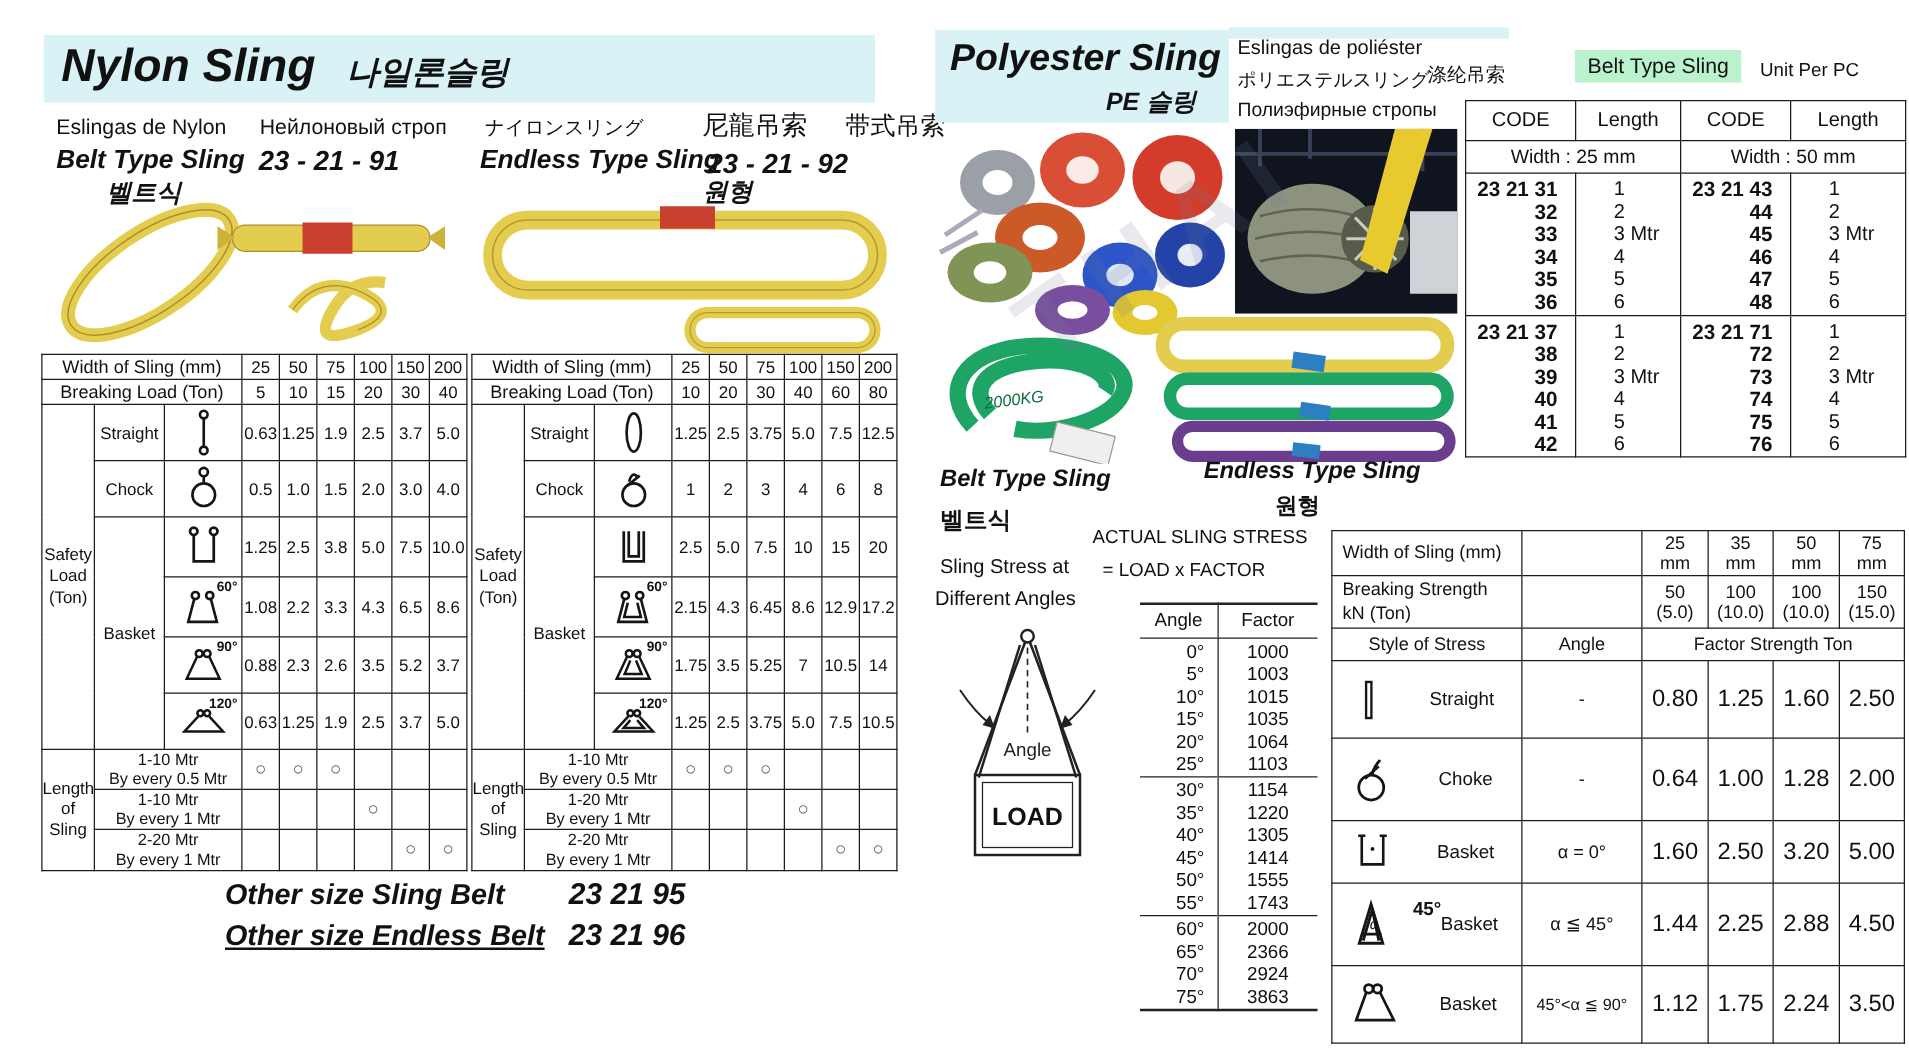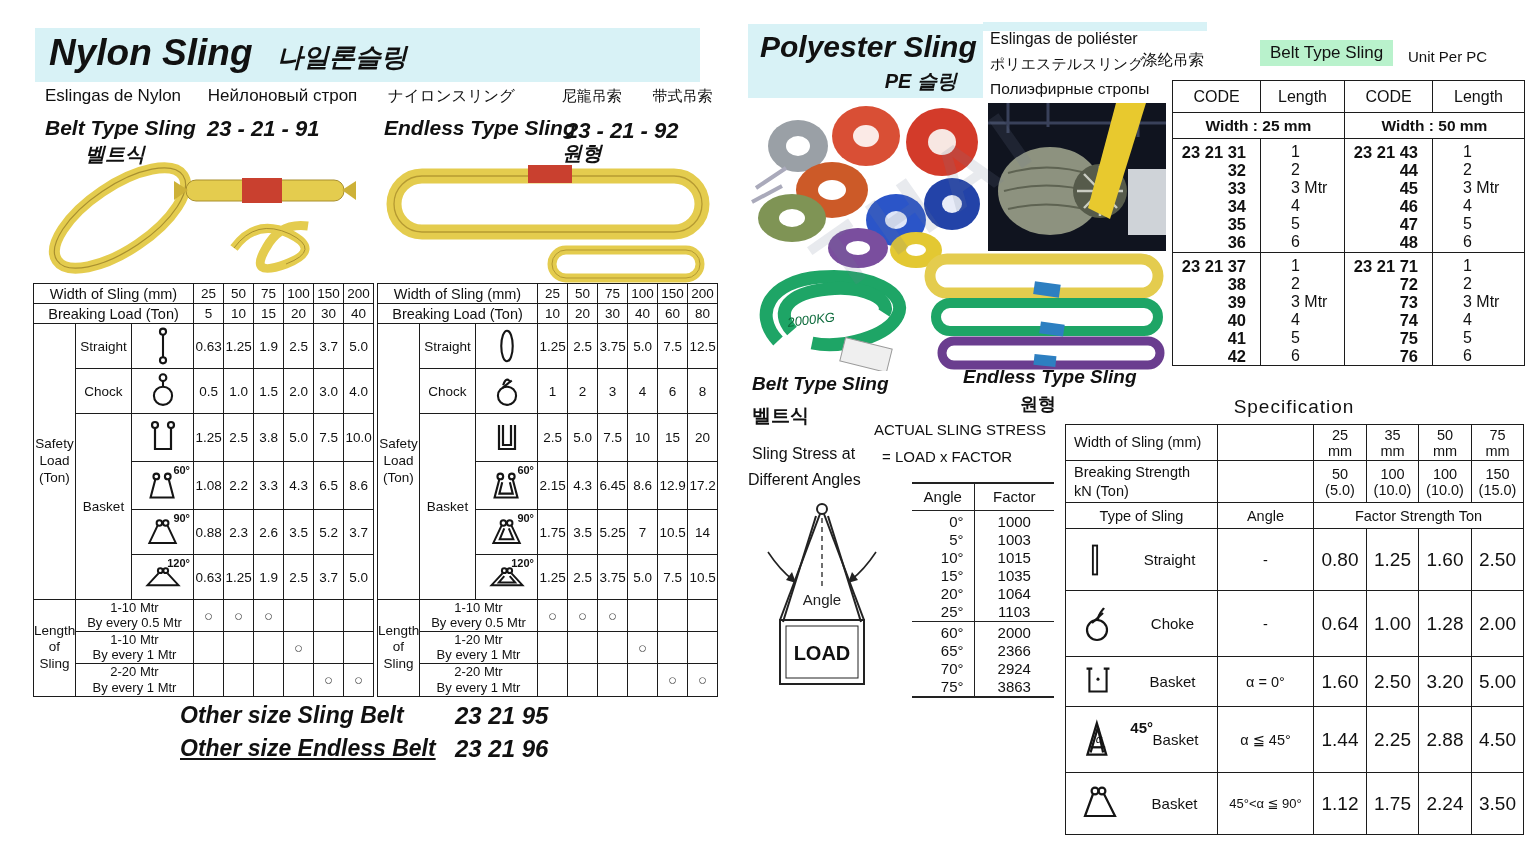--- a/index.html
+++ b/index.html
@@ -23,21 +23,21 @@
   .ic{display:block;margin:0 auto;}
   .ic *{fill:none;stroke:#151515;stroke-width:2.2;}
   .ic .fil{fill:#151515;stroke:none;}
   .ic text{fill:#111;stroke:none;font-size:11px;font-style:italic;}
   
   .cyanbox{background:var(--header-bg);}
   .badge{background:var(--badge-bg);padding:3px 10px;font-size:17px;}
   
   .codetable{font-size:16px;}
   .codetable td.ch{font-size:16px;}
-  .codetable td.wlab{font-weight:bold;font-size:15.5px;}
+  .codetable td.wlab{font-weight:normal;font-size:15.5px;}
   .codetable td.codes{text-align:right;padding:4px 14px 0 0;font-weight:bold;font-size:16.5px;line-height:18px;vertical-align:top;}
   .codetable td.lens{text-align:left;padding:4px 0 0 30px;font-size:16px;line-height:18px;vertical-align:top;}
   
   .atable{border-collapse:collapse;table-layout:fixed;font-size:15px;border-top:2px solid #222;border-bottom:2px solid #222;}
   .atable td{padding:0;vertical-align:top;}
   .atable td:first-child{border-right:1.3px solid #222;text-align:right;padding-right:10px;line-height:18px;}
   .atable td:last-child{text-align:center;line-height:18px;}
   .atable tr.ahdr td{border-bottom:1.5px solid #222;text-align:center;padding:3px 0;line-height:20px;}
   .atable tr.gs td{border-top:1.5px solid #222;padding-top:2px;}
   .atable tr.g td{padding-top:2px;}
@@ -58,22 +58,22 @@
 <div id="page">
 
   <div class="abs cyanbox" style="left:35px;top:28px;width:665px;height:54px;">
     <span class="abs it b" style="left:14px;top:4px;font-size:37px;">Nylon Sling</span>
     <span class="abs b it" style="left:242px;top:12px;font-size:26px;">나일론슬링</span>
   </div>
   <div class="abs" style="left:45px;top:86px;font-size:17px;">
     <span>Eslingas de Nylon</span>
     <span style="margin-left:22px;">Нейлоновый строп</span>
     <span style="margin-left:26px;font-size:15.5px;">ナイロンスリング</span>
-    <span style="margin-left:42px;font-size:15px;">尼龍吊索</span>
-    <span style="margin-left:26px;font-size:15px;">带式吊索</span>
+    <span style="margin-left:42px;font-size:21px;">尼龍吊索</span>
+    <span style="margin-left:26px;font-size:20px;">带式吊索</span>
   </div>
 
   <span class="abs it b" style="left:45px;top:116px;font-size:21px;">Belt Type Sling</span>
   <span class="abs it b" style="left:207px;top:116px;font-size:22px;">23 - 21 - 91</span>
   <span class="abs b it" style="left:85px;top:141px;font-size:20px;">벨트식</span>
 
   <span class="abs it b" style="left:384px;top:116px;font-size:21px;">Endless Type Sling</span>
   <span class="abs it b" style="left:566px;top:118px;font-size:22px;">23 - 21 - 92</span>
   <span class="abs b it" style="left:562px;top:140px;font-size:20px;">원형</span>
 
@@ -616,33 +616,46 @@
 20°
 25°</td>
       <td class="pre">1000
 1003
 1015
 1035
 1064
 1103</td>
     </tr>
     <tr class="gs">
+      <td class="pre">30°
+35°
+40°
+45°
+50°
+55°</td>
+      <td class="pre">1154
+1220
+1305
+1414
+1555
+1743</td>
+    </tr>
+    <tr class="gs">
       <td class="pre">60°
 65°
 70°
 75°</td>
       <td class="pre">2000
 2366
 2924
 3863</td>
     </tr>
     </tbody>
   </table>
 
-  <div class="abs spec-title" style="left:1065px;top:396px;width:458px;">Specification</div>
   <table class="grid spectable abs" style="left:1065px;top:424px;width:458px;">
     <colgroup>
         <col style="width:152px;">
         <col style="width:96px;">
         <col style="width:53px;">
         <col style="width:52px;">
         <col style="width:53px;">
         <col style="width:52px;">
       </colgroup>
     <tbody>
@@ -665,21 +678,21 @@
       <td class="pre">50
 (5.0)</td>
       <td class="pre">100
 (10.0)</td>
       <td class="pre">100
 (10.0)</td>
       <td class="pre">150
 (15.0)</td>
     </tr>
     <tr style="height:26px;">
-      <td>Type of Sling</td>
+      <td>Style of Stress</td>
       <td>Angle</td>
       <td colspan="4">Factor Strength Ton</td>
     </tr>
     <tr style="height:62px;">
       <td>
             <div class="stylecell">
               <svg class="ic" width="34" height="44" viewBox="0 0 40 44">
                 <rect x="17.5" y="5" width="5" height="34"></rect>
               </svg>
               <span>Straight</span>

